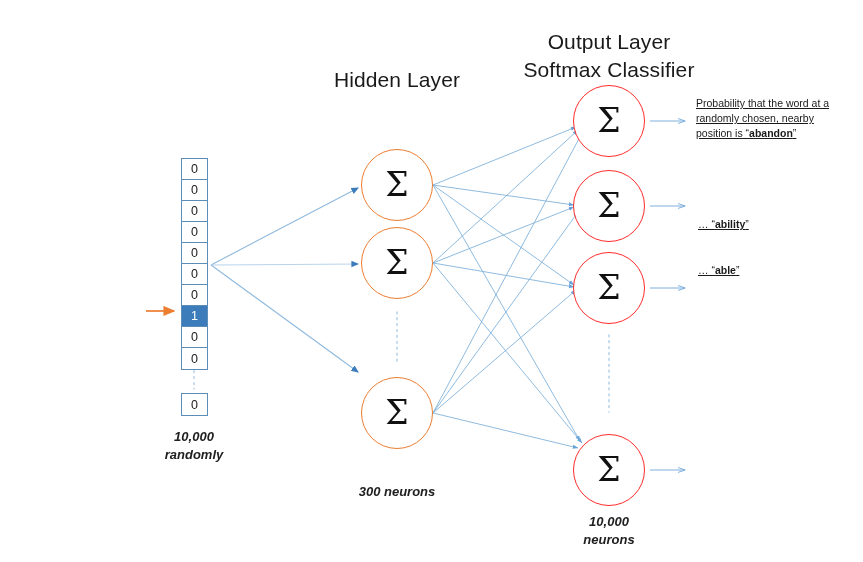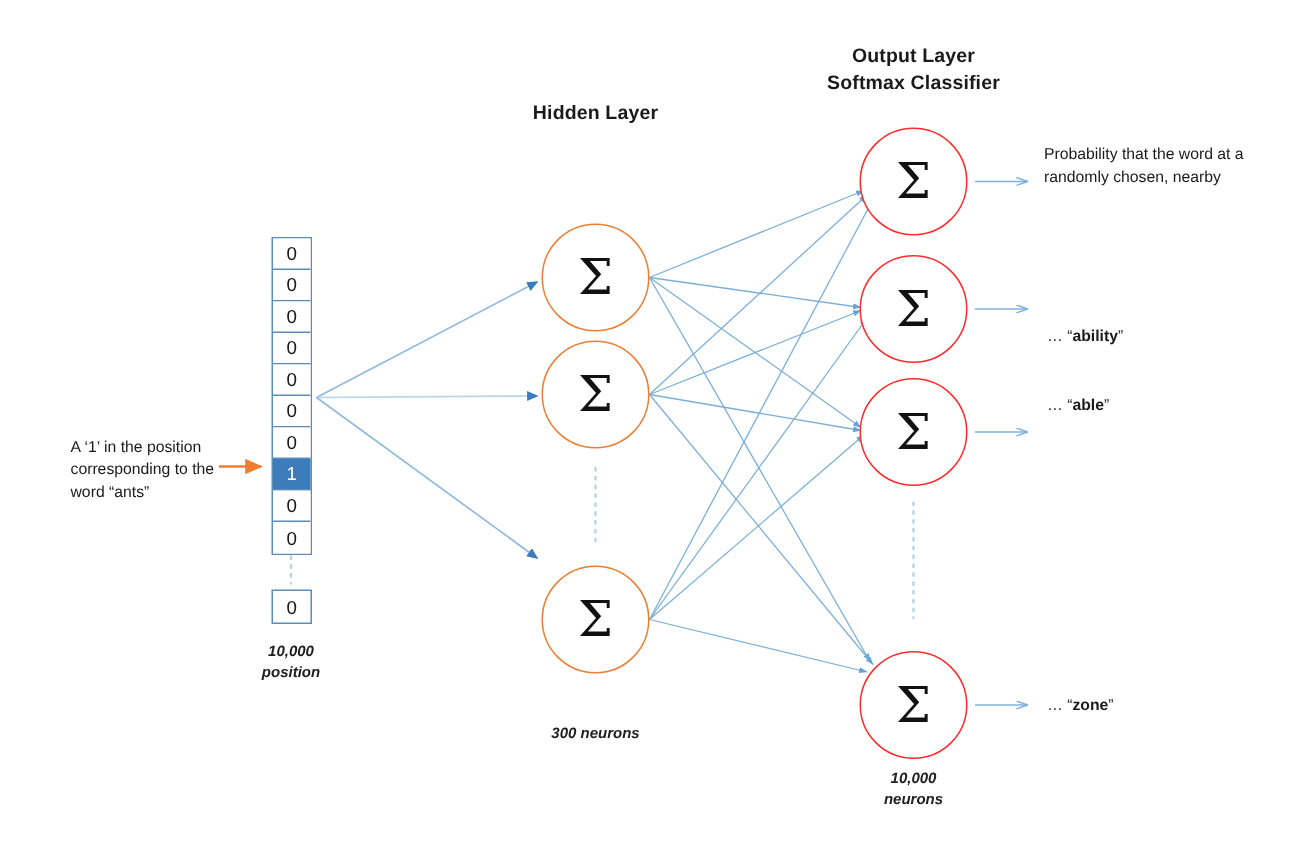--- a/index.html
+++ b/index.html
@@ -17,49 +17,50 @@
     color: #1a1a1a;
   }
   svg.wires {
     position: absolute;
     left: 0; top: 0;
     width: 863px;
     height: 562px;
   }
   .heading {
     position: absolute;
-    font-size: 13px;
-    font-weight: 700;
+    font-size: 21px;
+    font-weight: 400;
     color: #1a1a1a;
     line-height: 1.35;
     text-align: center;
     white-space: nowrap;
     letter-spacing: 0.1px;
   }
   .caption {
     position: absolute;
-    font-size: 10px;
+    font-size: 13px;
     font-style: italic;
     font-weight: 600;
     color: #202020;
     line-height: 1.35;
     text-align: center;
     white-space: nowrap;
   }
   .annot {
     position: absolute;
     font-size: 10.5px;
     color: #1a1a1a;
     line-height: 1.45;
   }
   .outlabel {
     position: absolute;
     font-size: 10.5px;
     color: #1a1a1a;
     line-height: 1.45;
+    text-decoration: underline;
   }
   .outlabel b { font-weight: 700; }
 
   
   #input-vector {
     position: absolute;
     left: 181px;
     top: 158px;
     width: 27px;
     border: 1px solid #5b8db8;
@@ -200,28 +201,23 @@
     <div class="vcell">0</div>
     <div class="vcell on">1</div>
     <div class="vcell">0</div>
     <div class="vcell">0</div>
   </div>
 
   <div id="vector-tail-cell">0</div>
 
   <div class="caption" style="left:134px; top:428px; width:120px;">
     <div>10,000</div>
-    <div>position</div>
-  </div>
-
-  <div class="annot" style="left:47px; top:291px; width:100px; text-align:left;">
-    <div>A ‘1’ in the position</div>
-    <div>corresponding to the</div>
-    <div>word “ants”</div>
-  </div>
+    <div>randomly</div>
+  </div>
+
 
   <div class="neuron hidden-n" style="left:361px; top:149px;">
     <span class="sigma">Σ</span>
   </div>
   <div class="neuron hidden-n" style="left:361px; top:227px;">
     <span class="sigma">Σ</span>
   </div>
   <div class="neuron hidden-n" style="left:361px; top:377px;">
     <span class="sigma">Σ</span>
   </div>
@@ -244,27 +240,27 @@
   </div>
 
   <div class="caption" style="left:549px; top:513px; width:120px;">
     <div>10,000</div>
     <div>neurons</div>
   </div>
 
   <div class="outlabel" style="left:696px; top:96px; width:162px;">
     <div>Probability that the word at a</div>
     <div>randomly chosen, nearby</div>
+    <div>
+      <span>position is “</span><b>abandon</b><span>”</span>
+    </div>
   </div>
 
   <div class="outlabel" style="left:698px; top:217px; width:150px;">
     <span>… “</span><b>ability</b><span>”</span>
   </div>
 
   <div class="outlabel" style="left:698px; top:263px; width:150px;">
     <span>… “</span><b>able</b><span>”</span>
   </div>
 
-  <div class="outlabel" style="left:698px; top:463px; width:150px;">
-    <span>… “</span><b>zone</b><span>”</span>
-  </div>
 
 </div>
 
 </body></html>

